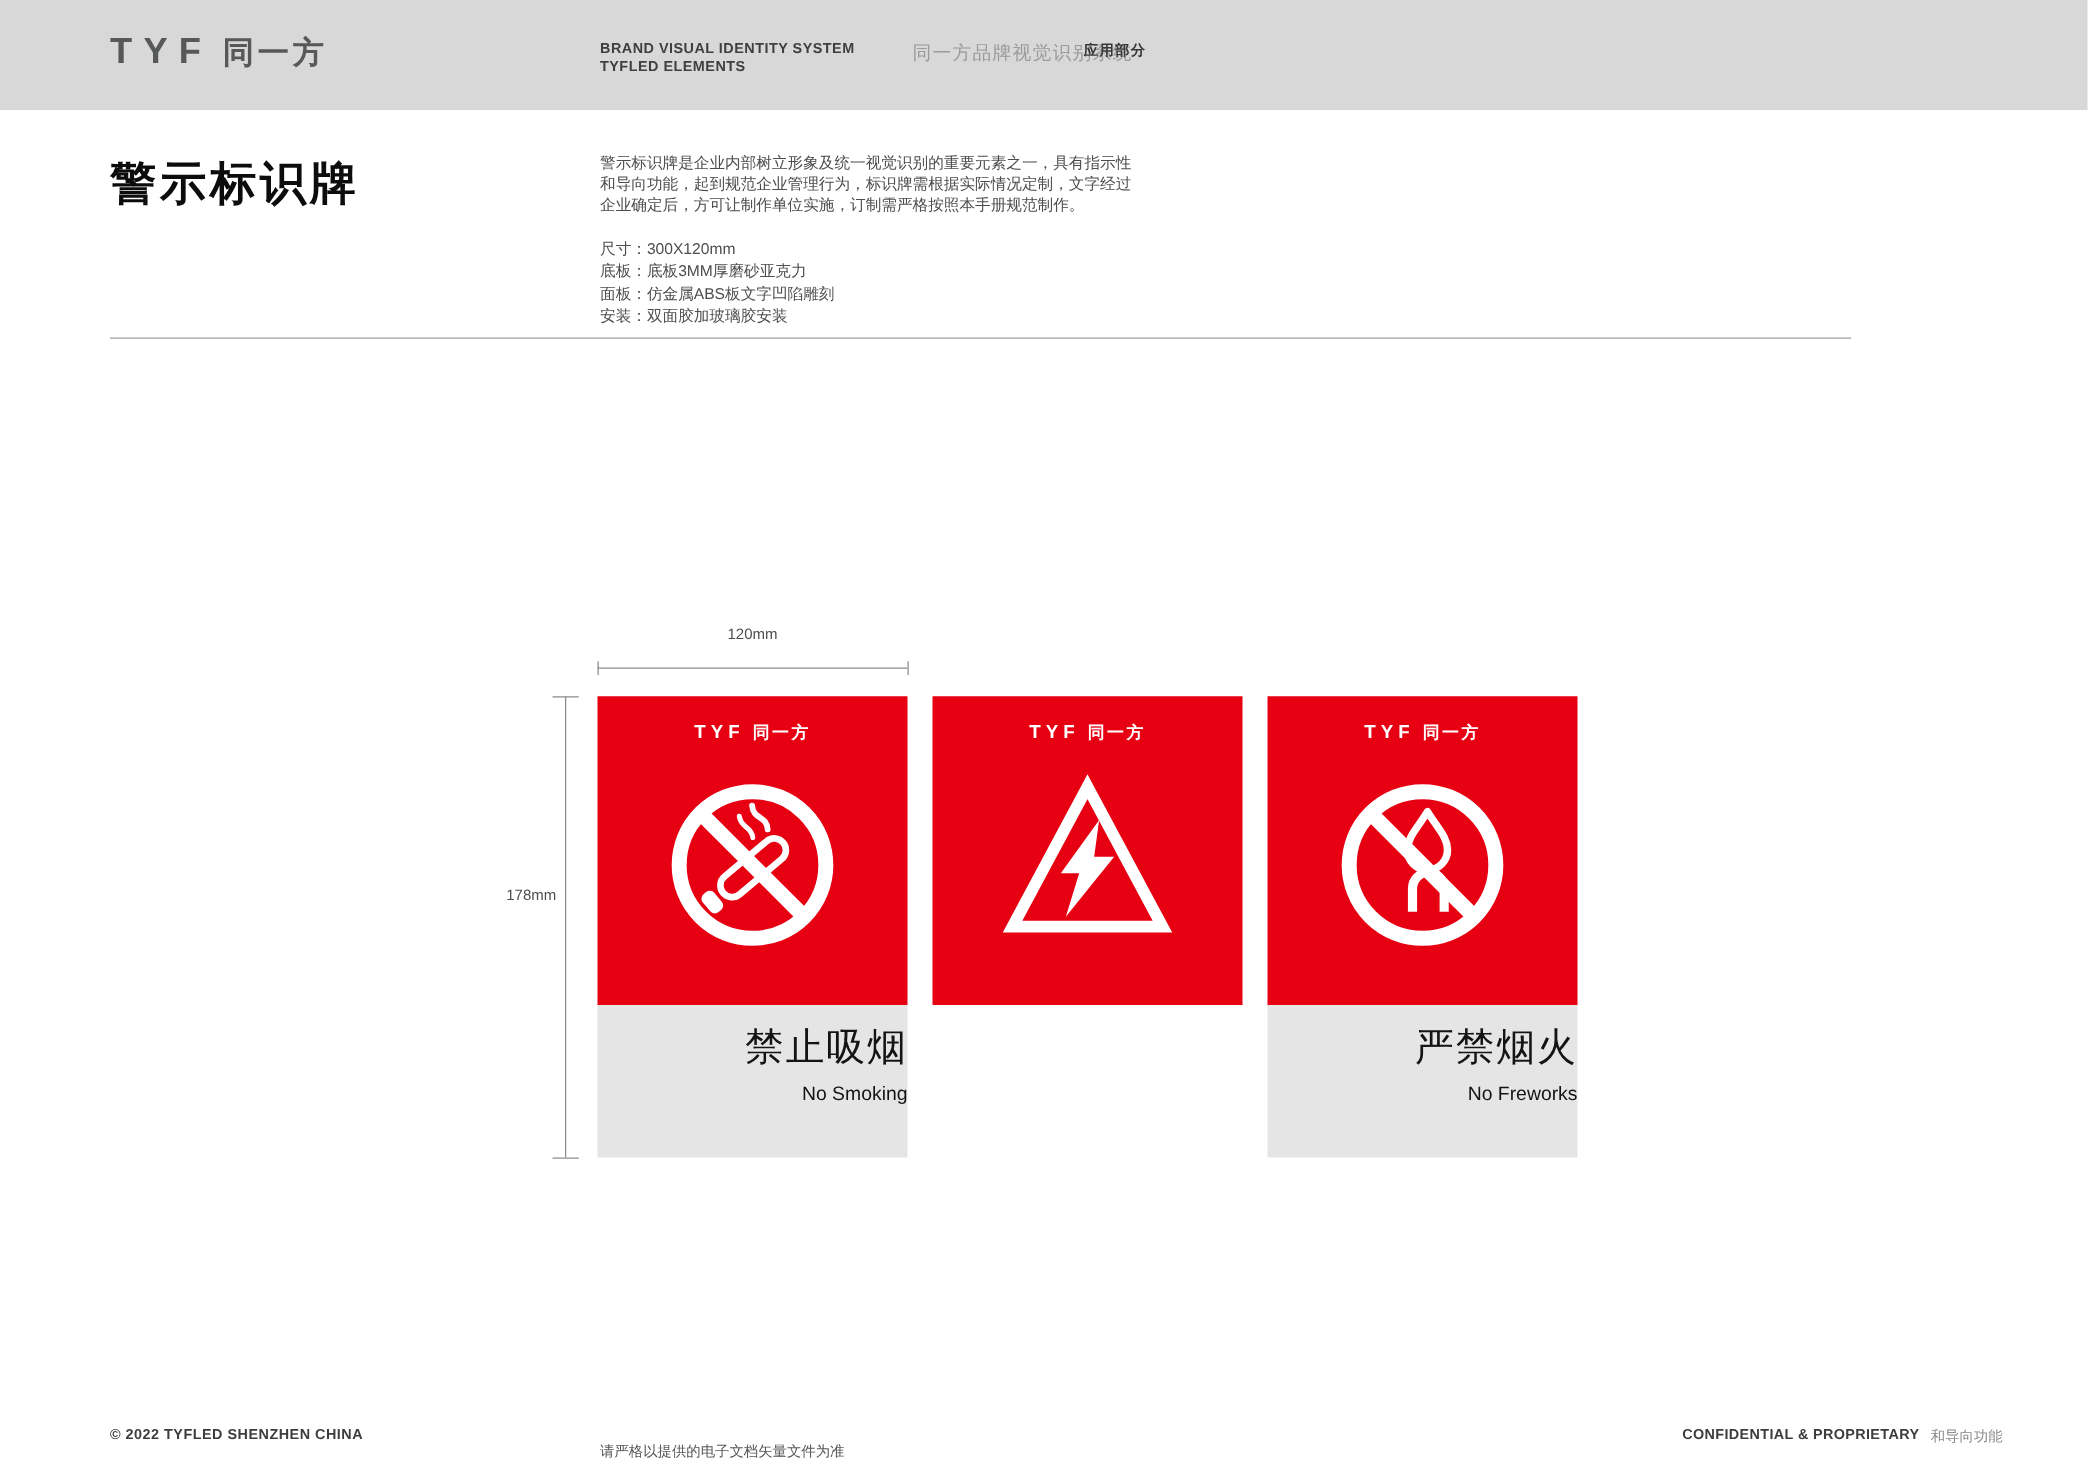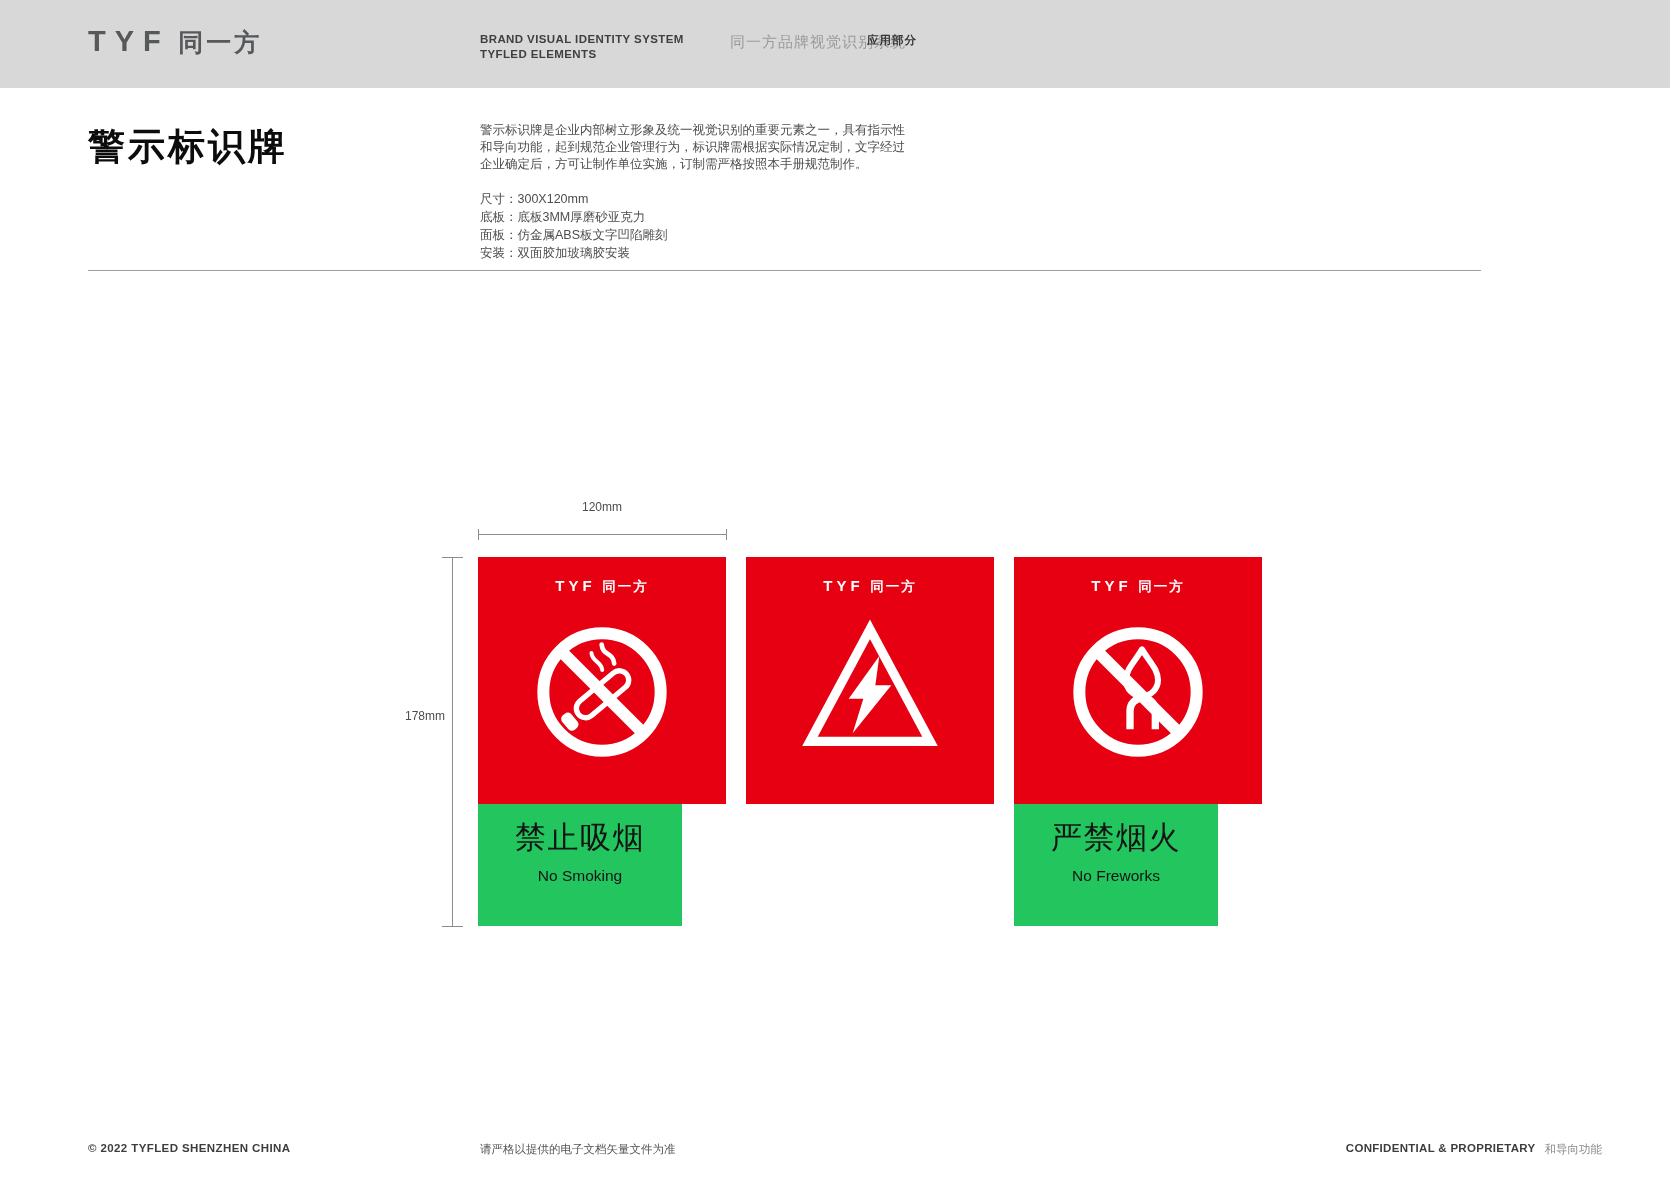--- a/index.html
+++ b/index.html
@@ -36,29 +36,29 @@
   .dim-tick-h{width:21px;height:0;border-top:1px solid #8c8c8c;left:442px;}
   .dim-label-h{left:394px;top:709px;width:62px;text-align:center;}
 
   
   .sign{top:557px;width:248px;height:369px;}
   .sign-red{position:absolute;left:0;top:0;width:248px;height:247px;background:#e60012;}
   .sign-logo{position:absolute;left:0;top:20px;width:248px;text-align:center;color:#ffffff;white-space:nowrap;}
   .sign-logo .latin{font-size:15px;font-weight:700;letter-spacing:4px;}
   .sign-logo .cjk{font-size:13.5px;font-weight:700;letter-spacing:2px;margin-left:2px;}
   .sign-icon{position:absolute;left:44px;top:55px;width:160px;height:160px;}
-  .sign-gray{position:absolute;left:0;top:247px;width:204px;height:122px;background:#22c55e;
-    display:flex;flex-direction:column;align-items:center;}
+  .sign-gray{position:absolute;left:0;top:247px;width:248px;height:122px;background:#e5e5e5;
+    display:flex;flex-direction:column;align-items:flex-end;}
   .sign-cn{margin-top:14px;font-size:31px;font-weight:500;color:#141414;letter-spacing:1.5px;line-height:40px;}
   .sign-en{margin-top:9px;font-size:15.5px;font-weight:500;color:#141414;}
 
   
   .footer{top:1142px;font-size:11.5px;white-space:nowrap;}
   .footer-left{left:88px;font-weight:700;color:#3d3d3d;letter-spacing:0.4px;}
-  .footer-center{left:480px;color:#565656;}
+  .footer-center{left:480px;color:#565656;margin-top:12px;}
   .footer-right{left:1329px;width:273px;display:flex;justify-content:flex-end;gap:9px;}
   .footer-right .en{font-weight:700;color:#3d3d3d;letter-spacing:0.3px;margin-left:32px;}
   .footer-right .cn{color:#8a8a8a;}
 </style>
 </head>
 <body>
 
 <div class="abs header">
   <div class="abs brand-logo">
     <span class="latin">TYF</span>

